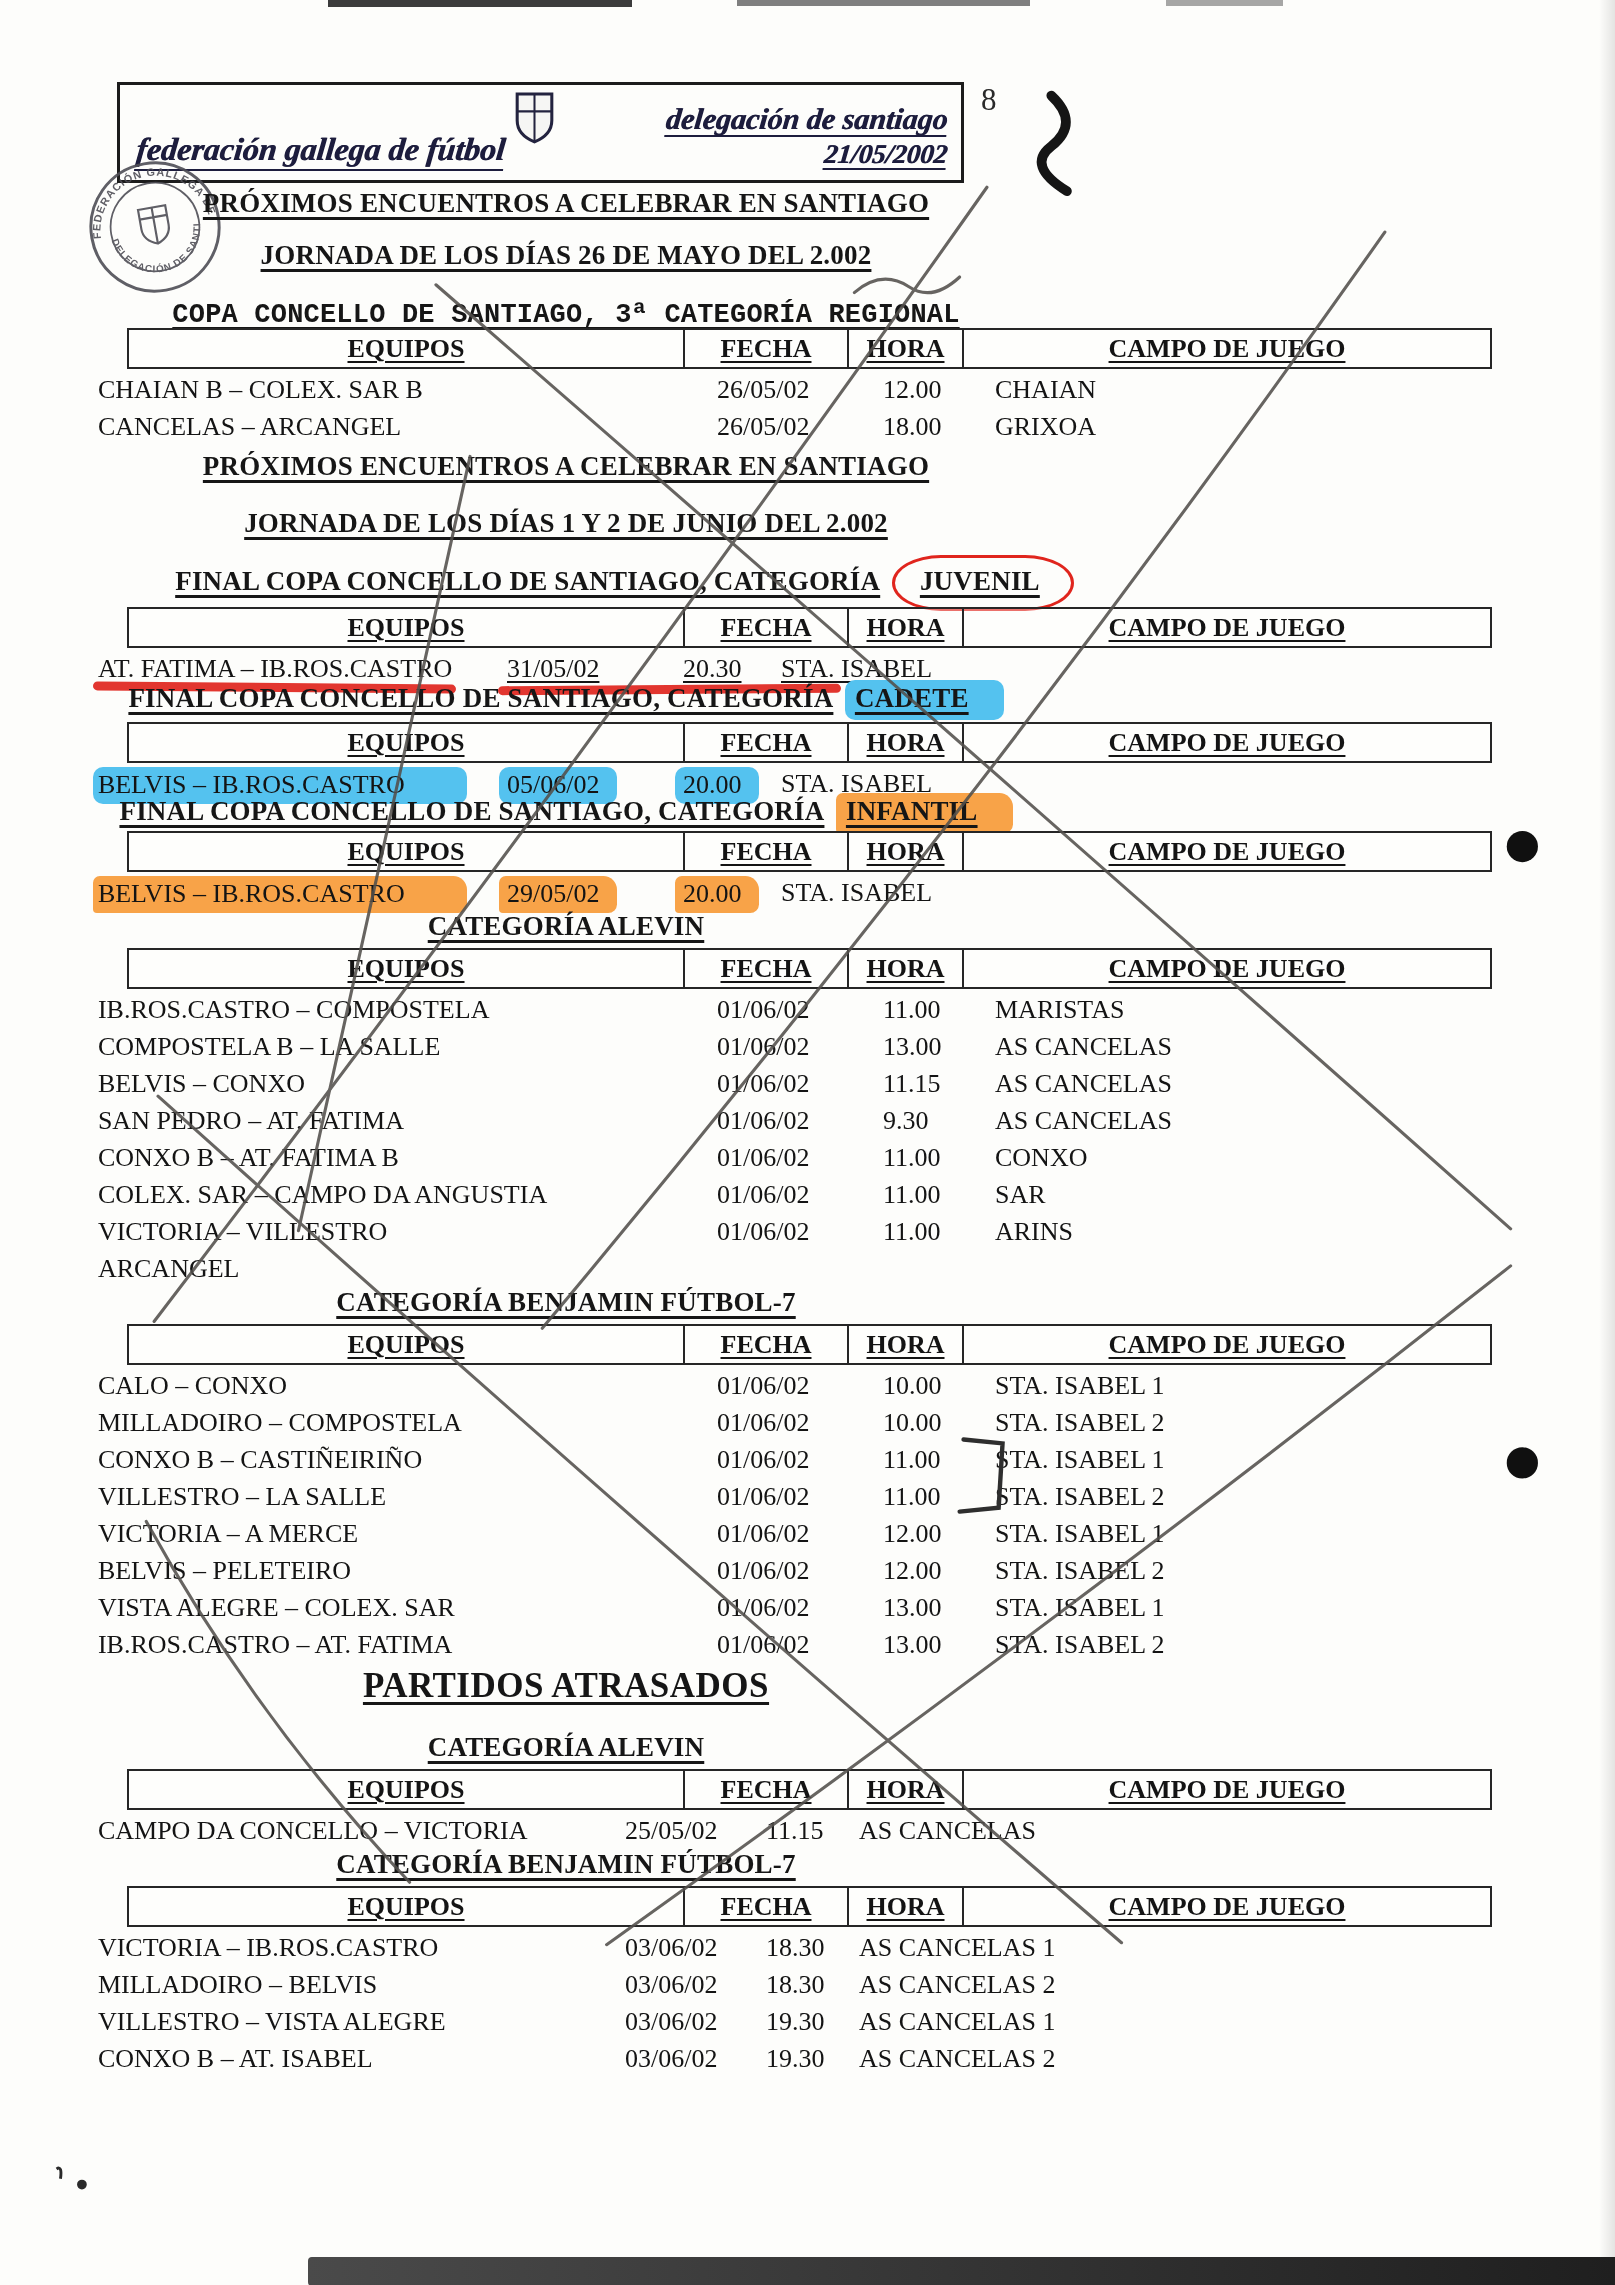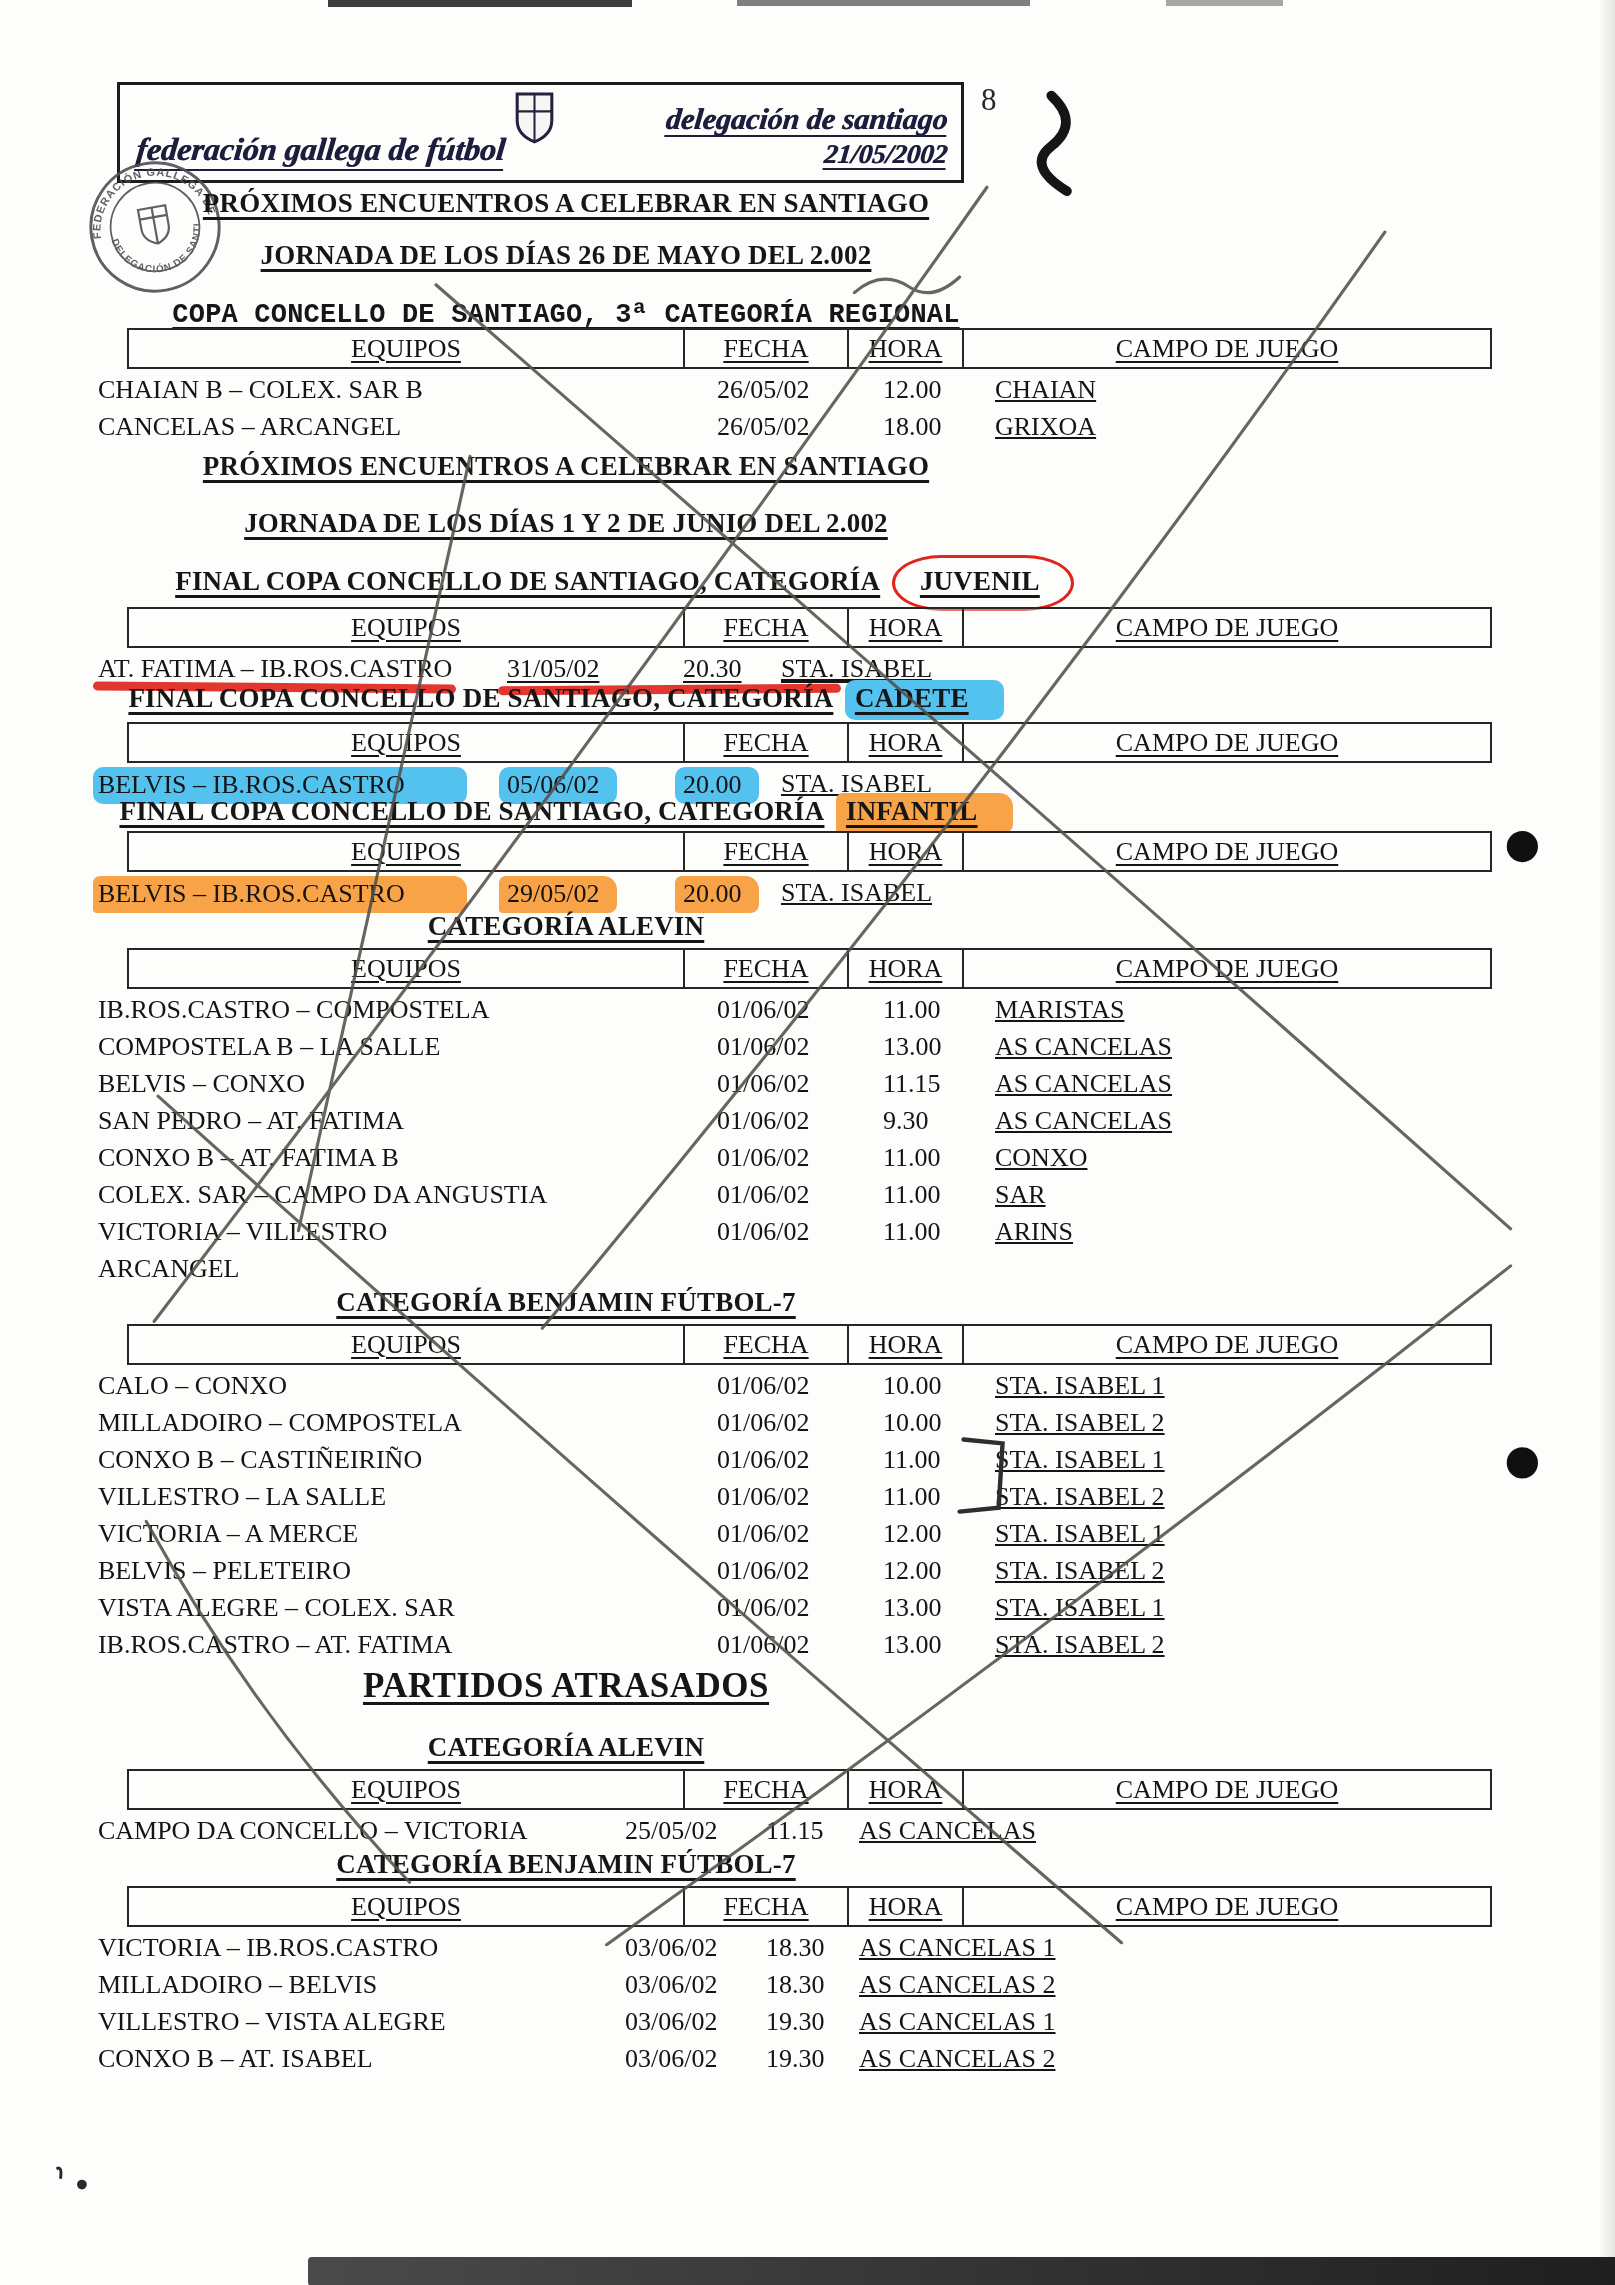--- a/index.html
+++ b/index.html
@@ -55,33 +55,33 @@
   .hl-blue { background:var(--highlight-blue);border-radius:10px; }
   .hl-orange { background:var(--highlight-orange); }
   .hl-word { margin-left:11.7px; padding:2.9px 35px 6.8px 9.8px; }
   .circled { margin-left:11.7px; padding:7.8px 31px 11.7px 25px; border:3.9px solid var(--annotation-red); border-radius:48% / 90%; }
 
   
   .tbl { position:absolute; left:93px; width:1404px; font-size:26px; color:#141414; }
   #t-regional { top:328px; } #t-juvenil { top:607px; } #t-cadete { top:722px; } #t-infantil { top:831px; }
   #t-alevin { top:948px; } #t-benjamin { top:1324px; }
   #t-atr-alevin { top:1769px; } #t-atr-benjamin { top:1886px; }
-  .thead { display:flex; margin-left:34px; width:1365px; border:2.9px solid #262626; height:41px; align-items:stretch; font-weight:400; background:rgba(255,255,255,.35); }
+  .thead { display:flex; margin-left:34px; width:1365px; border:2.9px solid #262626; height:41px; align-items:stretch; font-weight:700; background:rgba(255,255,255,.35); }
   .th { display:flex; align-items:center; justify-content:center; }
   .th-eq { width:556px; border-right:2.9px solid #262626; }
   .th-fe { width:164px; border-right:2.9px solid #262626; }
   .th-ho { width:115px; border-right:2.9px solid #262626; }
   .th-ca { flex:1; }
   .thu { text-decoration:underline; text-decoration-thickness:2.1px; text-underline-offset:3.9px; }
   .tbody { padding-top:2.9px; }
   .tr { display:flex; height:37px; align-items:center; }
   .td-eq { width:624px; padding-left:4.9px; }
   .td-fe { width:166px; }
   .td-ho { width:112px; }
-  .td-ca { flex:1;text-decoration:underline; }
+  .td-ca { flex:1; }
   .tbl-final .td-eq { width:414px; }
   .tbl-final .td-fe { width:176px; }
   .tbl-final .td-ho { width:98px; }
   .tbl-mid .td-eq { width:532px; }
   .tbl-mid .td-fe { width:141px; }
   .tbl-mid .td-ho { width:93px; }
   .u { text-decoration:underline; text-decoration-thickness:2px; text-underline-offset:3.9px; }
   .row-hl { padding:2.9px 62px 5.9px 4.9px; margin-left:-4.9px; }
   .val-hl { padding:2.9px 17.6px 5.9px 7.8px; margin-left:-7.8px; }
 

